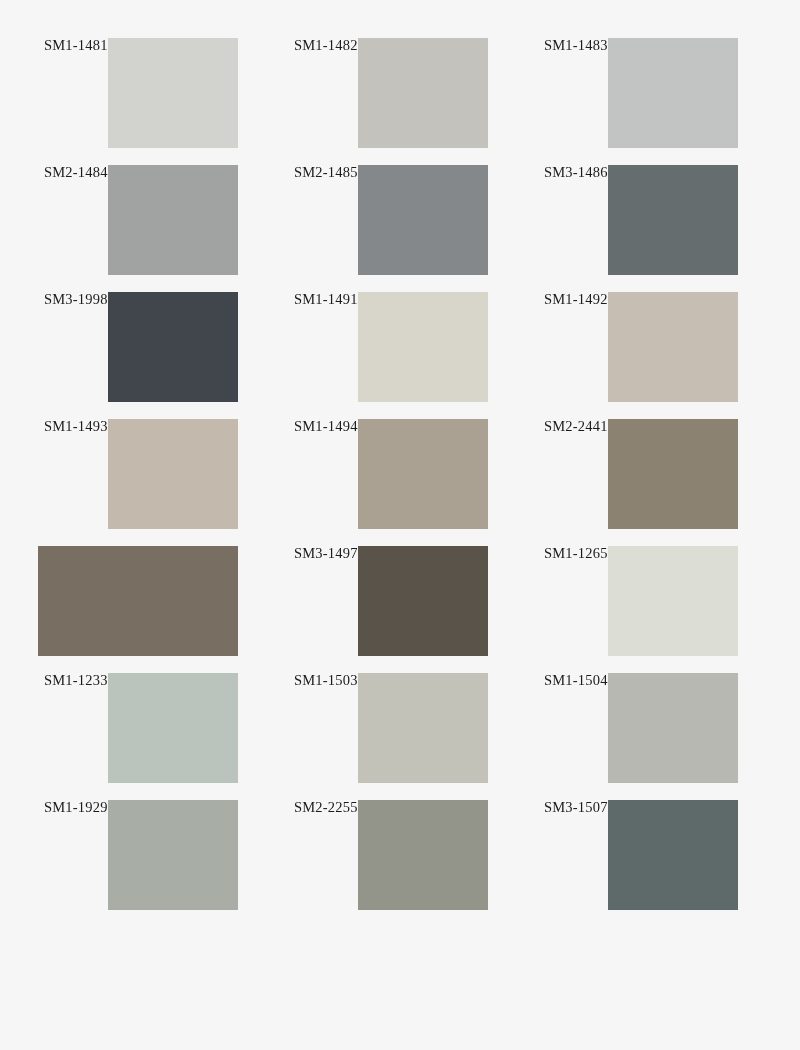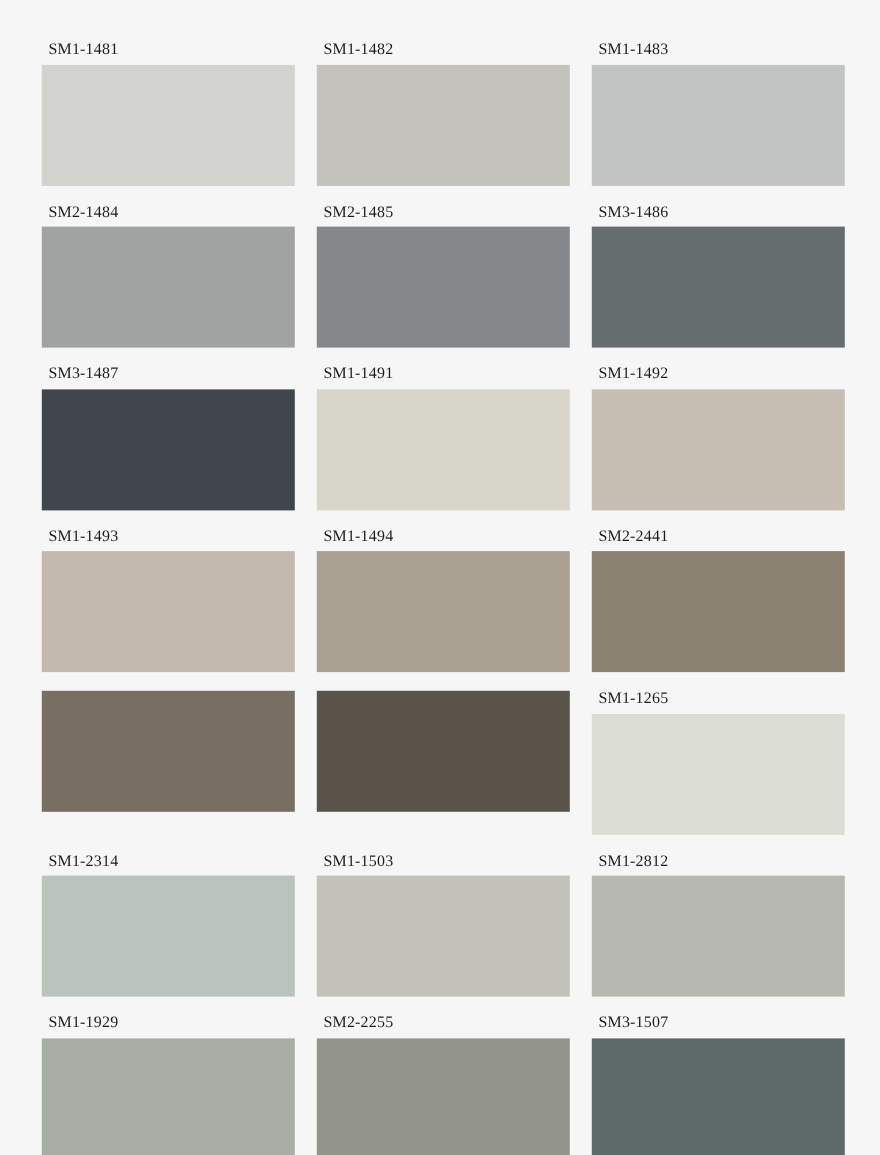--- a/index.html
+++ b/index.html
@@ -26,21 +26,21 @@
   .swatch-grid {
     display: grid;
     grid-template-columns: repeat(3, 230px);
     column-gap: 20px;
     row-gap: 17px;
     align-content: start;
   }
 
   .swatch-cell {
     display: flex;
-    flex-direction: column;
+    flex-direction: row;
     width: 200px;
   }
 
   .swatch-label {
     font-family: "Liberation Serif", "DejaVu Serif", serif;
     font-size: 14.5px;
     line-height: 1.0;
     color: #1b1b1b;
     letter-spacing: 0.2px;
     padding: 0 0 6px 6px;
@@ -77,21 +77,21 @@
       </div>
       <div class="swatch-cell">
         <div class="swatch-label">SM2-1485</div>
         <div class="swatch-chip" style="background-color: rgb(132, 136, 138);"></div>
       </div>
       <div class="swatch-cell">
         <div class="swatch-label">SM3-1486</div>
         <div class="swatch-chip" style="background-color: rgb(102, 109, 110);"></div>
       </div>
       <div class="swatch-cell">
-        <div class="swatch-label">SM3-1487</div>
+        <div class="swatch-label">SM3-1998</div>
         <div class="swatch-chip" style="background-color: rgb(65, 69, 76);"></div>
       </div>
       <div class="swatch-cell">
         <div class="swatch-label">SM1-1491</div>
         <div class="swatch-chip" style="background-color: rgb(216, 213, 203);"></div>
       </div>
       <div class="swatch-cell">
         <div class="swatch-label">SM1-1492</div>
         <div class="swatch-chip" style="background-color: rgb(198, 189, 179);"></div>
       </div>
@@ -104,36 +104,37 @@
         <div class="swatch-chip" style="background-color: rgb(170, 161, 147);"></div>
       </div>
       <div class="swatch-cell">
         <div class="swatch-label">SM2-2441</div>
         <div class="swatch-chip" style="background-color: rgb(140, 130, 114);"></div>
       </div>
       <div class="swatch-cell">
         <div class="swatch-chip" style="background-color: rgb(120, 110, 98);"></div>
       </div>
       <div class="swatch-cell">
+        <div class="swatch-label">SM3-1497</div>
         <div class="swatch-chip" style="background-color: rgb(90, 83, 73);"></div>
       </div>
       <div class="swatch-cell">
         <div class="swatch-label">SM1-1265</div>
         <div class="swatch-chip" style="background-color: rgb(220, 221, 212);"></div>
       </div>
       <div class="swatch-cell">
-        <div class="swatch-label">SM1-2314</div>
+        <div class="swatch-label">SM1-1233</div>
         <div class="swatch-chip" style="background-color: rgb(186, 196, 188);"></div>
       </div>
       <div class="swatch-cell">
         <div class="swatch-label">SM1-1503</div>
         <div class="swatch-chip" style="background-color: rgb(194, 194, 184);"></div>
       </div>
       <div class="swatch-cell">
-        <div class="swatch-label">SM1-2812</div>
+        <div class="swatch-label">SM1-1504</div>
         <div class="swatch-chip" style="background-color: rgb(184, 184, 178);"></div>
       </div>
       <div class="swatch-cell">
         <div class="swatch-label">SM1-1929</div>
         <div class="swatch-chip" style="background-color: rgb(168, 174, 165);"></div>
       </div>
       <div class="swatch-cell">
         <div class="swatch-label">SM2-2255</div>
         <div class="swatch-chip" style="background-color: rgb(147, 148, 138);"></div>
       </div>

